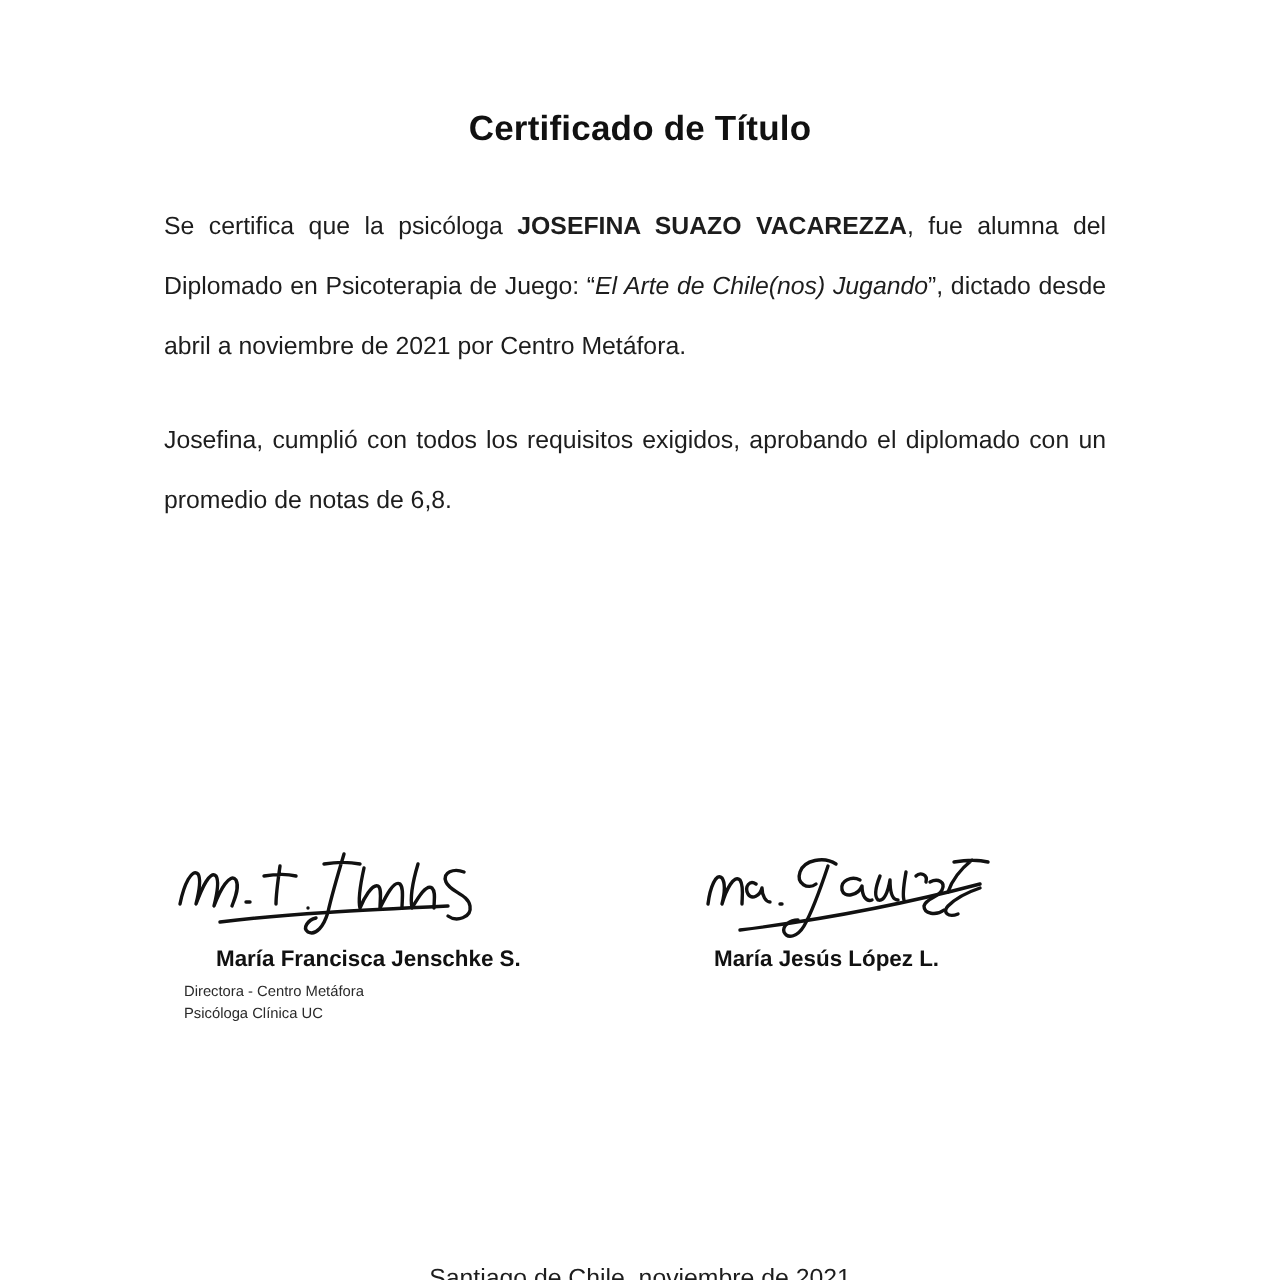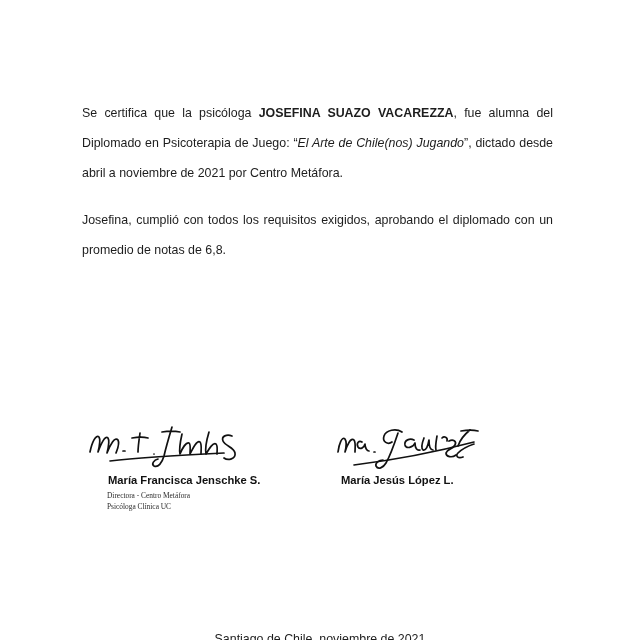--- a/index.html
+++ b/index.html
@@ -57,21 +57,21 @@
     left: 0;
     top: 418px;
     width: 640px;
     height: 130px;
   }
   .sig-block {
     position: absolute;
     top: 0;
   }
   .sig-left  { left: 82px;  width: 240px; }
-  .sig-right { left: 324px; width: 250px; }
+  .sig-right { left: 340px; width: 250px; }
 
   .sig-mark {
     height: 56px;
     position: relative;
   }
   .sig-mark svg { display: block; }
 
   .sig-name {
     font-size: 11.2px;
     font-weight: bold;
@@ -81,39 +81,40 @@
   .sig-left .sig-name  { margin-left: 16px; padding-left: 10px; }
   .sig-right .sig-name { margin-left: 17px; }
 
   .sig-role {
     margin-top: 5px;
     font-size: 7.4px;
     line-height: 10.5px;
     color: #2a2a2a;
     white-space: nowrap;
   }
-  .sig-left .sig-role  { margin-left: 25px; font-family: Liberation Serif, serif; }
+  .sig-left .sig-role  { margin-left: 10px; }
   .sig-right .sig-role { margin-left: 15px; }
 
   .footer {
     position: absolute;
     left: 0;
     top: 630px;
     width: 640px;
     text-align: center;
     font-size: 12.4px;
     line-height: 18px;
     color: #1d1d1d;
   }
 </style>
 </head>
 <body>
 
 <div class="page">
 
+  <div class="doc-title">Certificado de Título</div>
 
   <div class="body-block">
 
     <p class="para">
       <span>Se certifica que la psicóloga </span><b>JOSEFINA SUAZO VACAREZZA</b><span>, fue alumna del Diplomado en Psicoterapia de Juego: “</span><i>El Arte de Chile(nos) Jugando</i><span>”, dictado desde abril a noviembre de 2021 por Centro Metáfora.</span>
     </p>
 
 
     <p class="para">
       <span>Josefina, cumplió con todos los requisitos exigidos, aprobando el diplomado con un promedio de notas de 6,8.</span>

